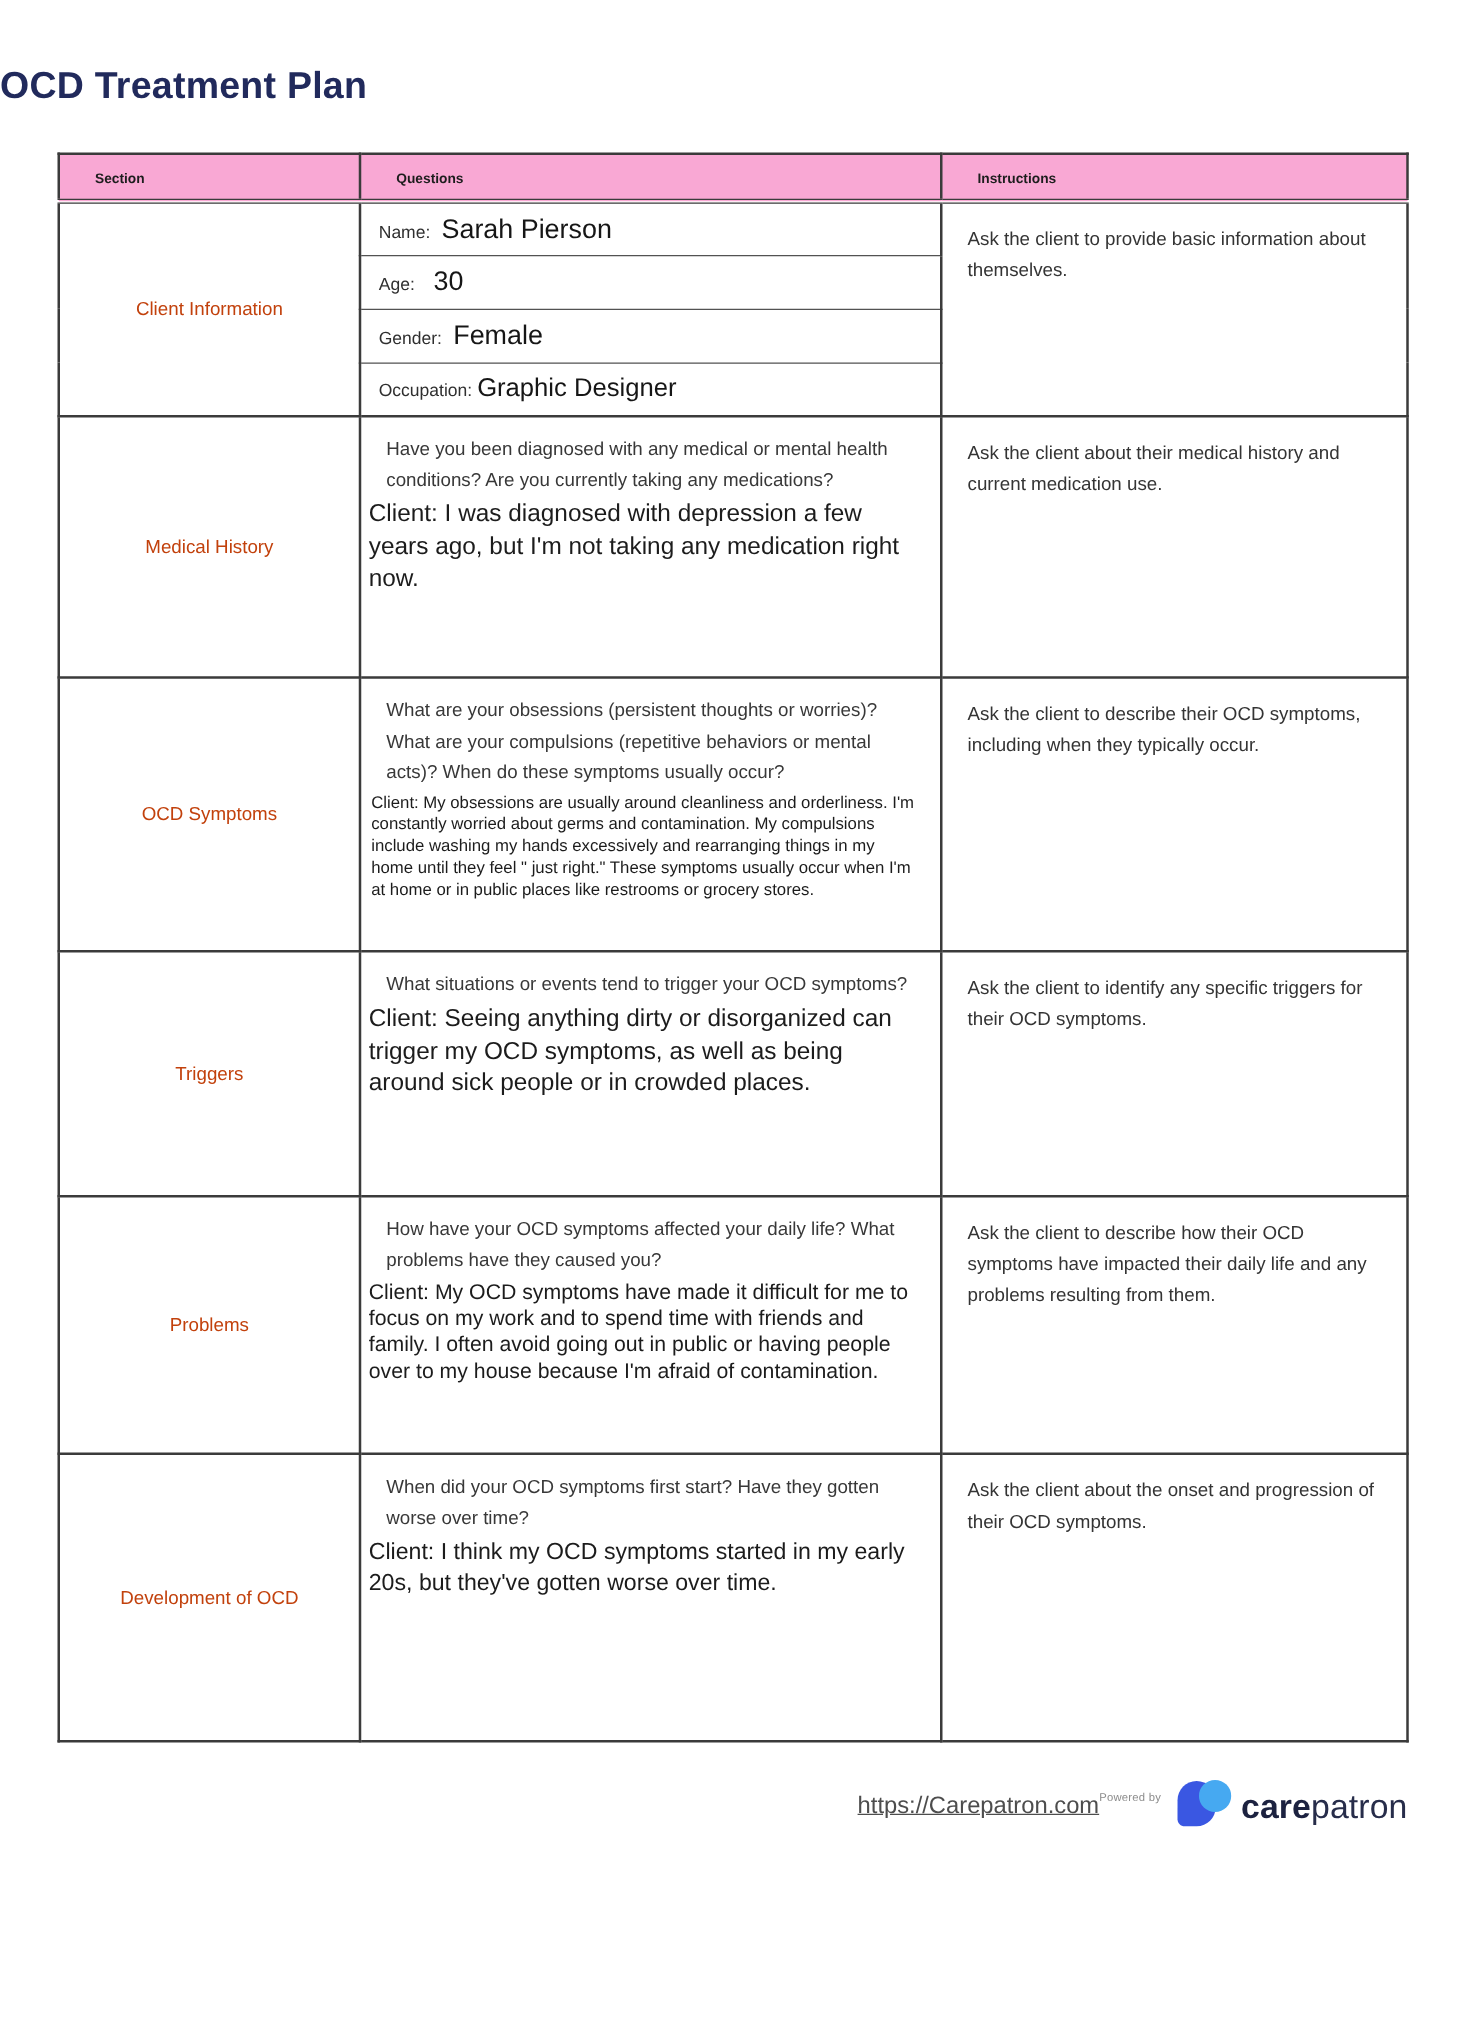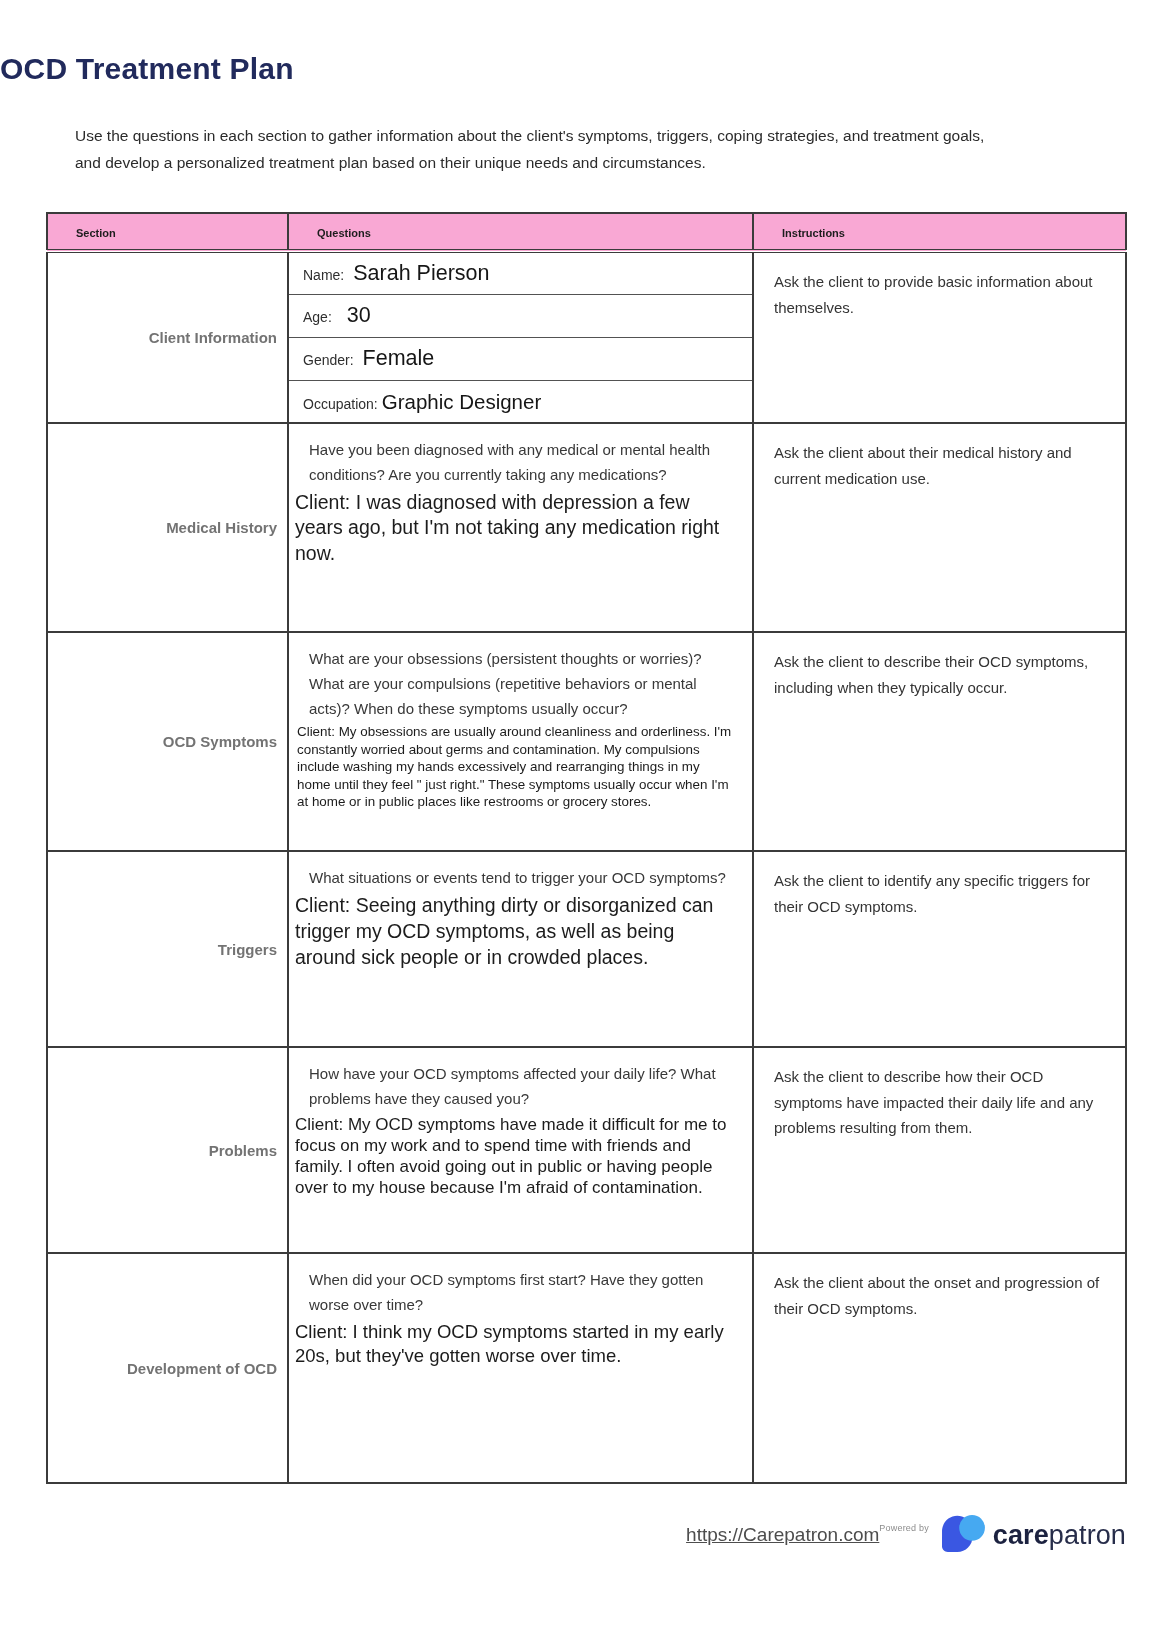--- a/index.html
+++ b/index.html
@@ -49,24 +49,24 @@
     font-size: 11px;
     font-weight: 700;
     color: #1d1d1d;
     height: 38px;
     vertical-align: middle;
     padding: 11px 10px 8px 28px;
     border-bottom: 4px double #3b3b3b;
   }
   td.section-cell {
     vertical-align: middle;
-    text-align: right;
+    text-align: center;
     font-size: 15px;
-    font-weight: 700;
-    color: #737373;
+    font-weight: 400;
+    color: #c2410c;
     padding: 6px 10px;
   }
   td.instr-cell {
     padding: 16px 24px 12px 20px;
     font-size: 15px;
     line-height: 1.68;
     color: #343434;
   }
   td.q-cell { padding: 14px 20px 22px 6px; }
   .question {
@@ -129,21 +129,20 @@
   .wordmark .w-bold { font-weight: 700; }
   .wordmark .w-light { font-weight: 400; color: #272d4a; }
 </style>
 </head>
 <body>
 
 <div class="page">
 
   <h1 class="doc-title">OCD Treatment Plan</h1>
 
-  <p class="intro">Use the questions in each section to gather information about the client's symptoms, triggers, coping strategies, and treatment goals, and develop a personalized treatment plan based on their unique needs and circumstances.</p>
 
   <table class="plan-table">
     <colgroup>
       <col style="width: 241px">
       <col style="width: 465px">
       <col style="width: 373px">
     </colgroup>
     <thead>
       <tr>
         <th>Section</th>

